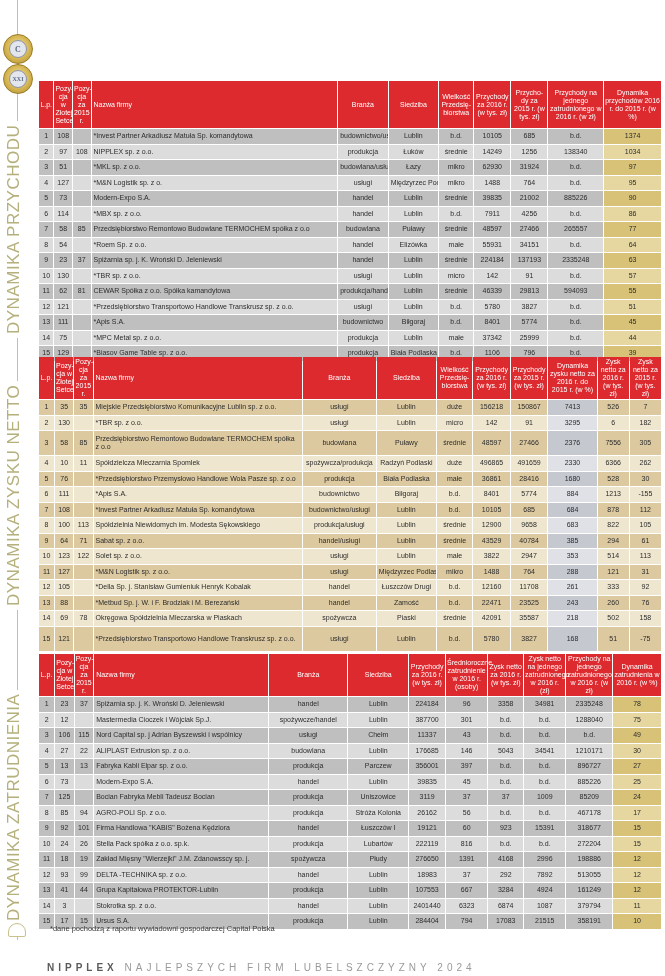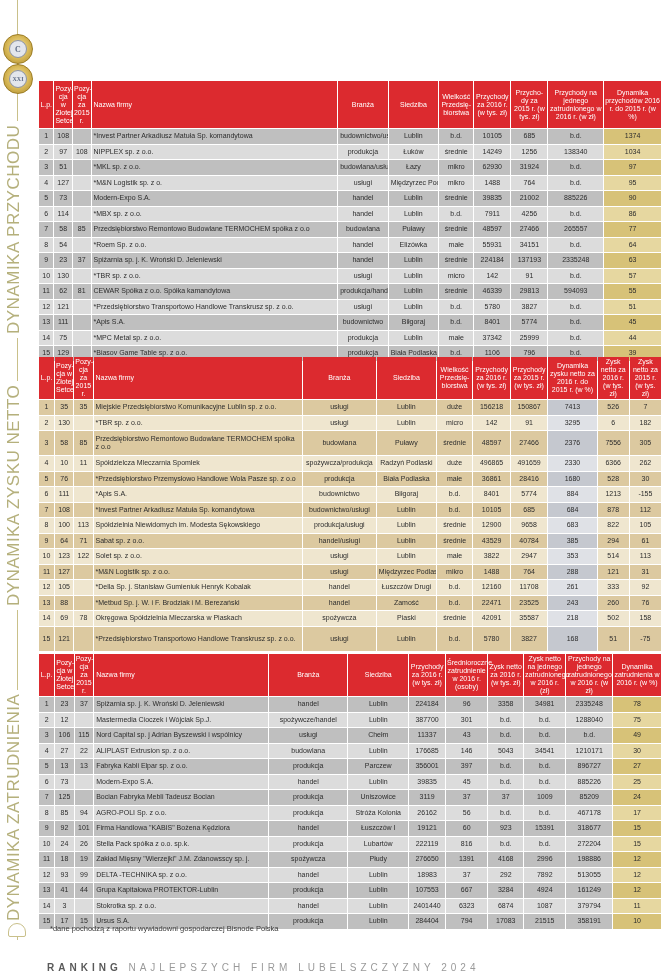--- a/index.html
+++ b/index.html
@@ -765,14 +765,14 @@
         <td class="">284404</td>
         <td class="">794</td>
         <td class="">17083</td>
         <td class="">21515</td>
         <td class="">358191</td>
         <td class="hl">10</td>
       </tr>
     </tbody>
 </table>
 
-<div class="footnote">*dane pochodzą z raportu wywiadowni gospodarczej Bisnode Polska</div>
-<div class="footer"><b>RANKING</b><span> NAJLEPSZYCH FIRM LUBELSZCZYZNY 2024</span></div>
+<div class="footnote">*dane pochodzą z raportu wywiadowni gospodarczej Capital Polska</div>
+<div class="footer"><b>NIPPLEX</b><span> NAJLEPSZYCH FIRM LUBELSZCZYZNY 2024</span></div>
 
 </body></html>

